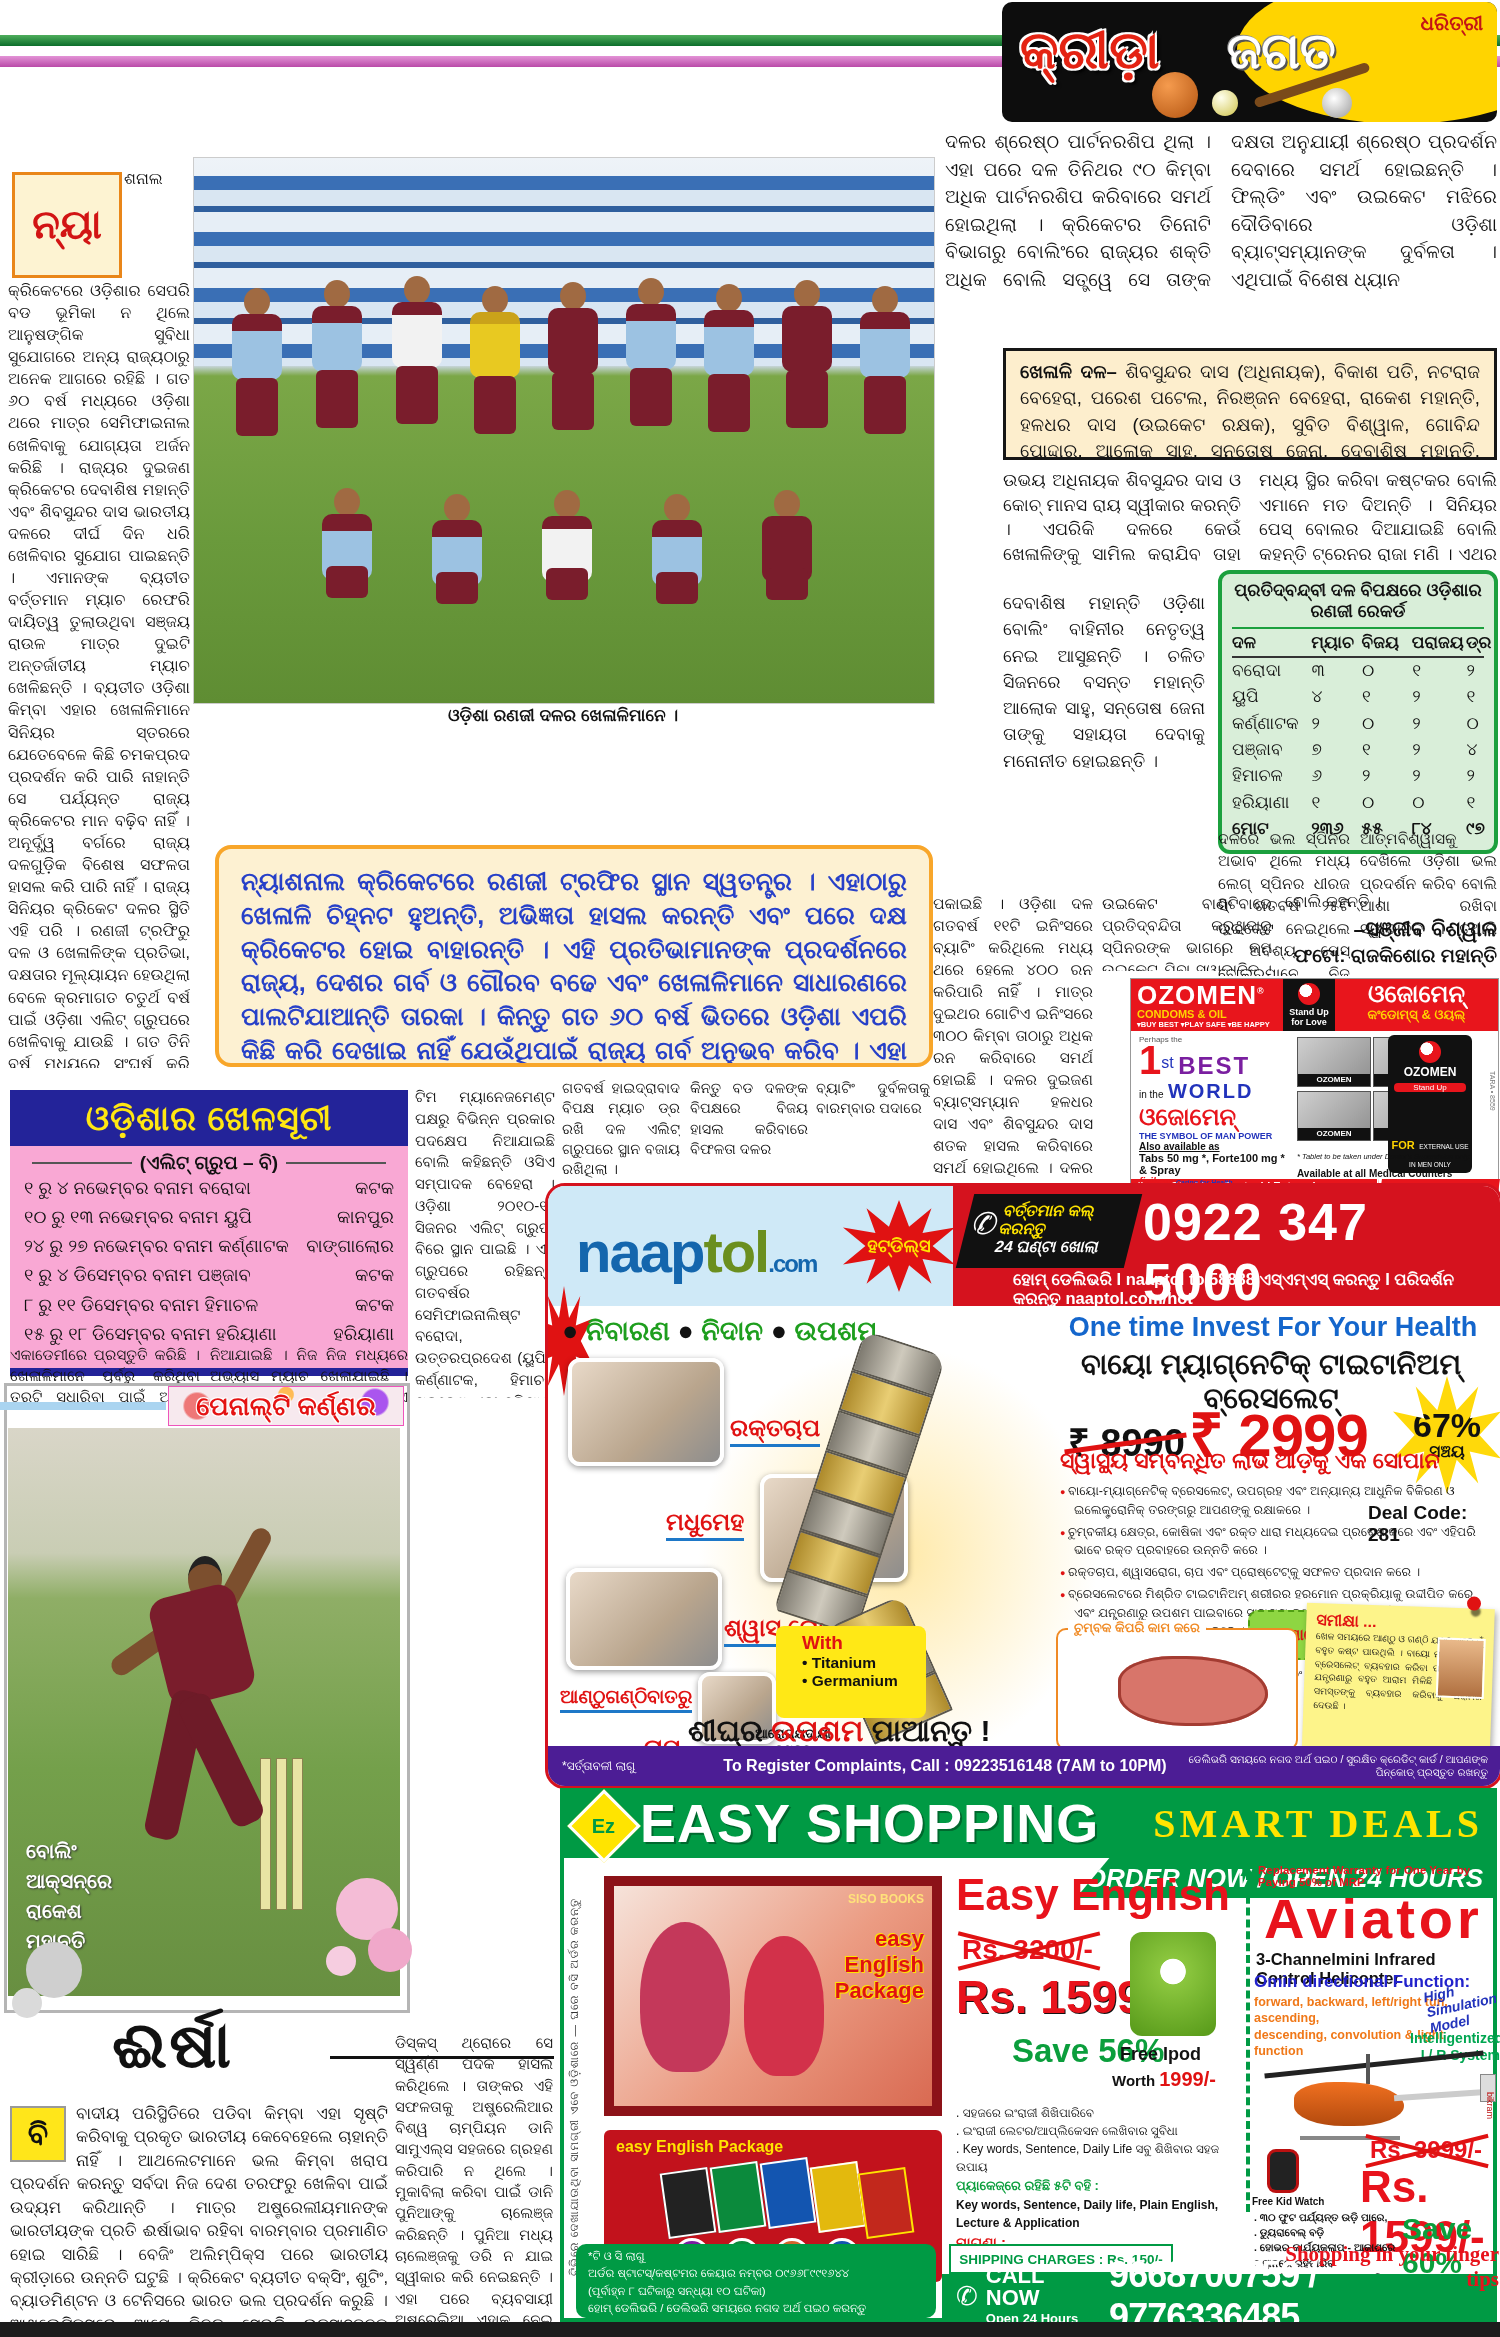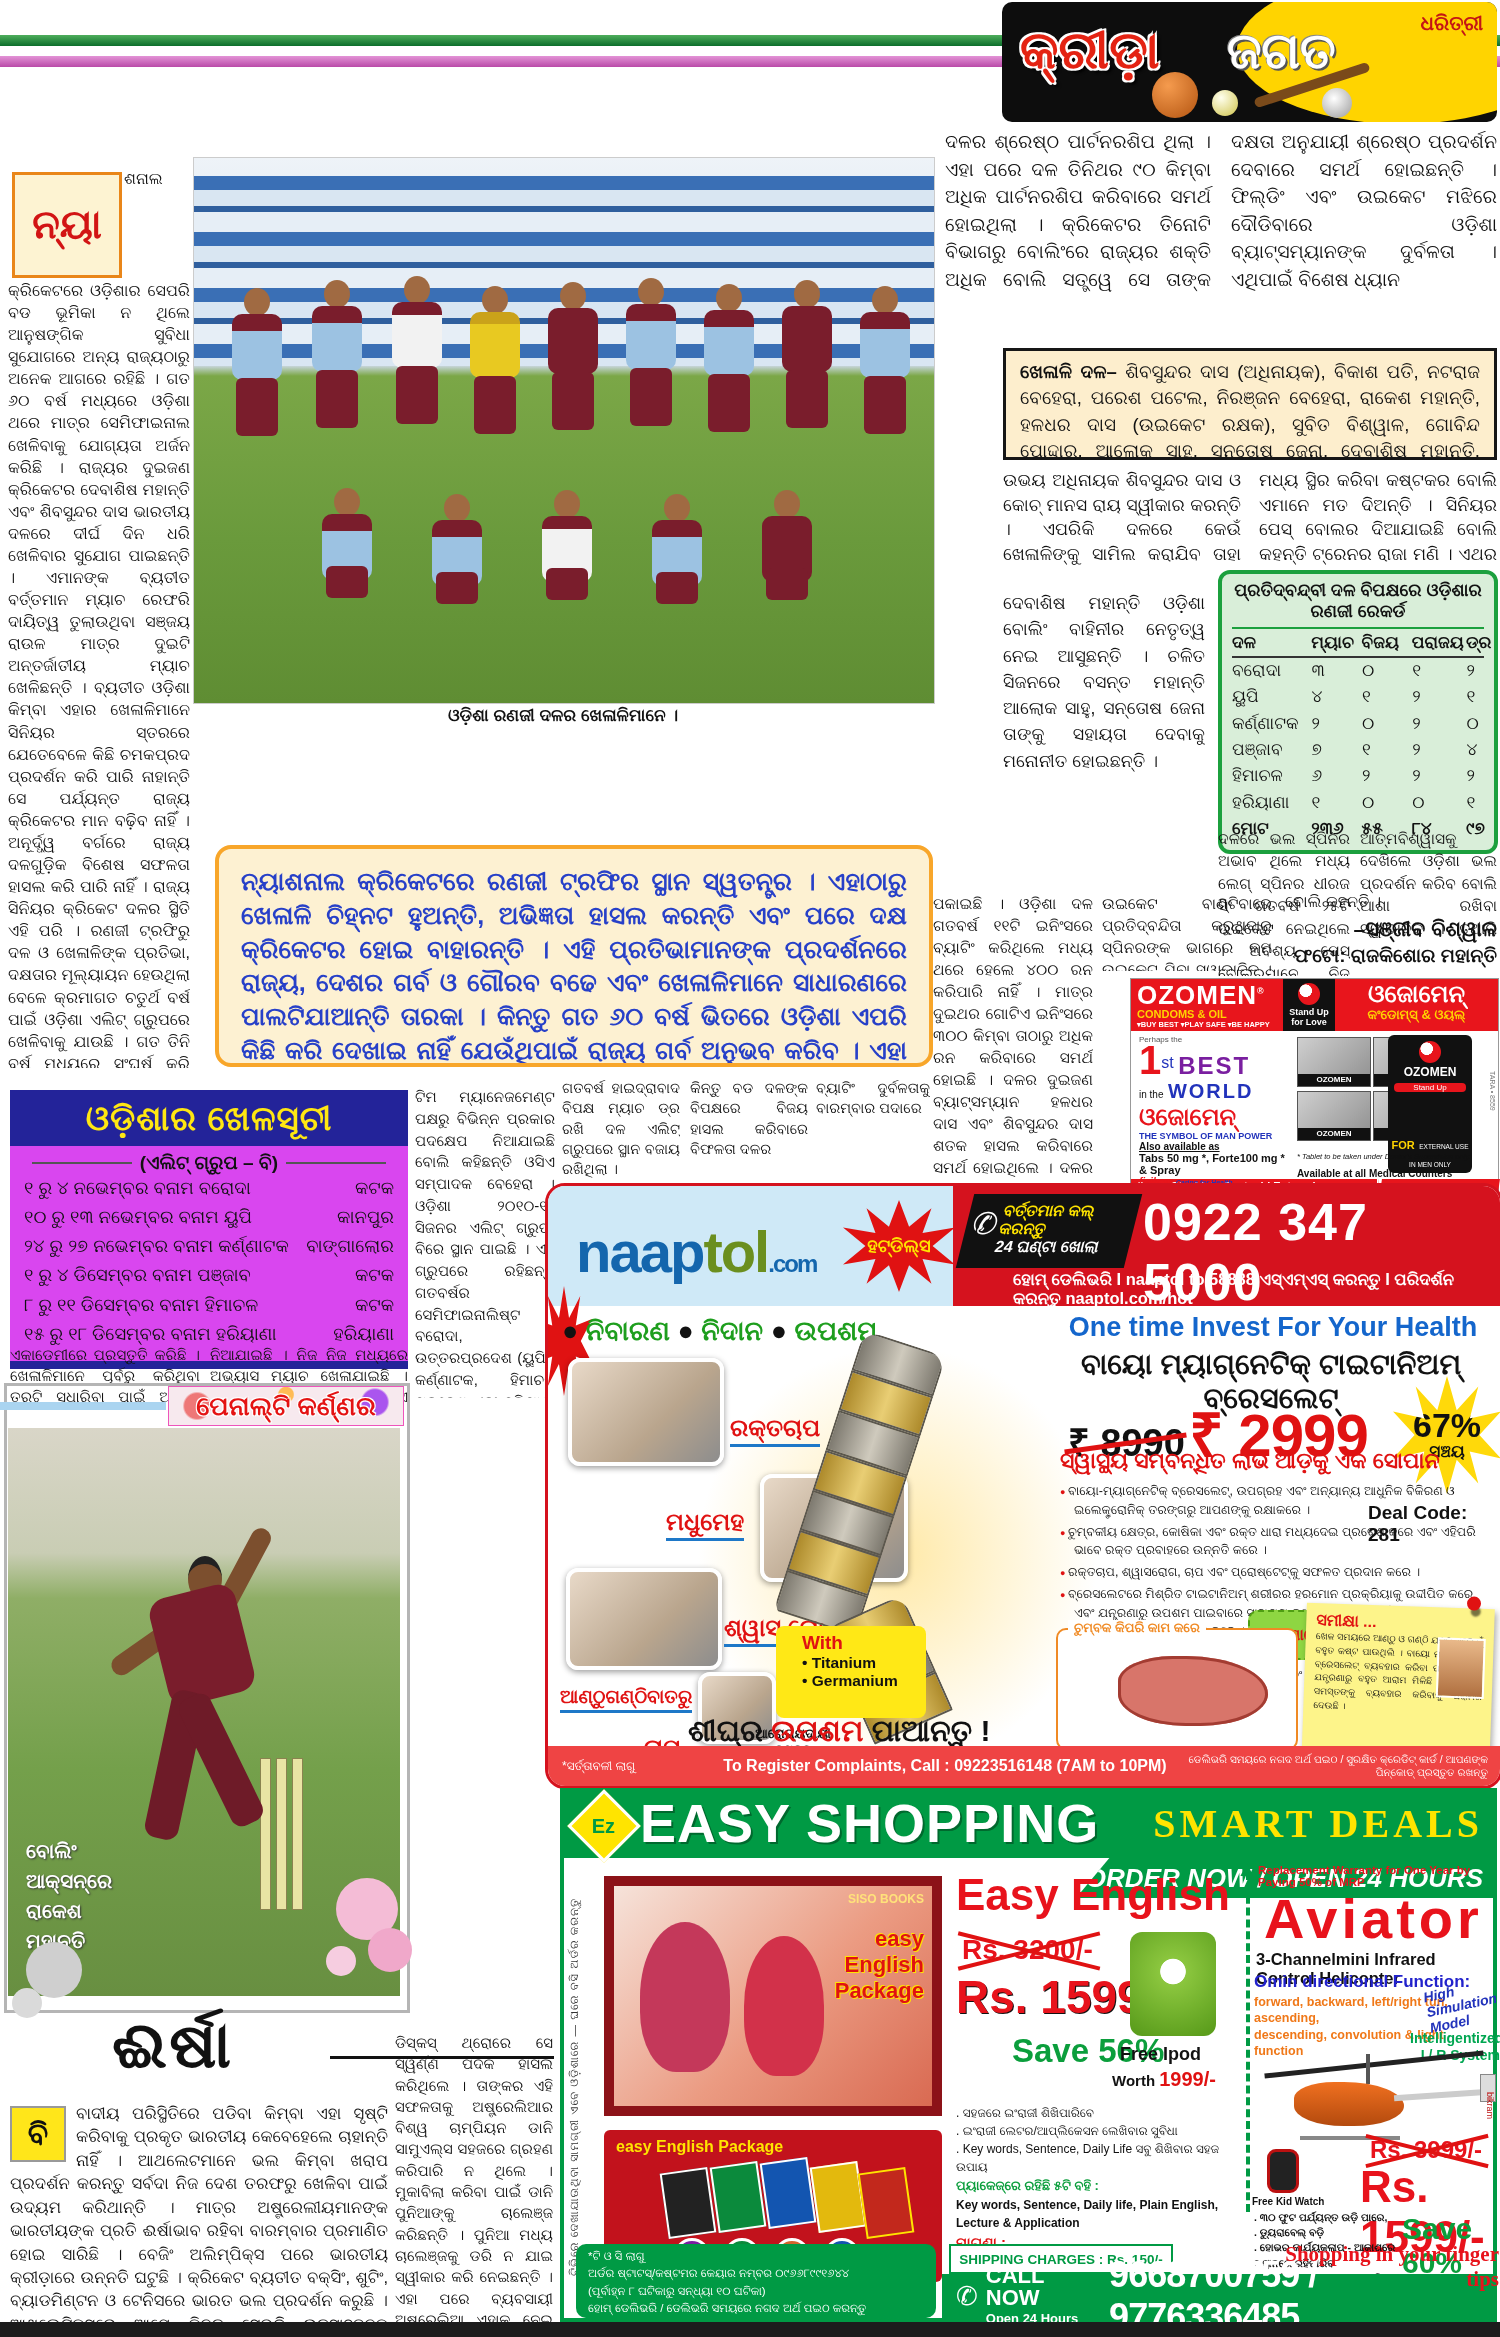--- a/index.html
+++ b/index.html
@@ -77,21 +77,21 @@
       line-height:1.35;text-align:justify;overflow:hidden}
   .flow-a{left:562px;top:1078px;width:118px;height:100px}
   .flow-b{left:690px;top:1078px;width:118px;height:100px}
   .flow-c{left:816px;top:1078px;width:114px;height:100px}
   .flow-a,.flow-b,.flow-c{font-size:14.5px;line-height:1.4;text-align:justify;overflow:hidden;position:absolute}
   .tmcol{left:415px;top:1086px;width:140px;height:312px;font-size:15px;line-height:1.45;text-align:justify;overflow:hidden}
   
   .sched{left:10px;top:1090px;width:398px;border-bottom:8px solid #232399}
   .sched-head{background:#232399;color:#ffe712;font-size:34px;font-weight:900;text-align:center;
       height:56px;line-height:56px;letter-spacing:1px}
-  .sched-body{background:#d946ef;padding:6px 14px 12px}
+  .sched-body{background:#f9a8d4;padding:6px 14px 19px}
   .sched-sub{display:flex;align-items:center;font-size:19px;font-weight:bold}
   .sched-sub:before,.sched-sub:after{content:"";flex:1;border-top:2px solid #555;margin:0 8px}
   .srow{display:flex;justify-content:space-between;font-size:18px;line-height:1.62}
   .undersched-a{left:10px;top:1344px;width:190px;height:62px}
   .undersched-b{left:210px;top:1344px;width:198px;height:62px}
   .undersched-a,.undersched-b{position:absolute;font-size:15px;line-height:1.4;text-align:justify;overflow:hidden}
   
   .blue-strip{left:0;top:1402px;width:166px;height:8px;background:#aad4f0}
   .penalty{left:168px;top:1386px;width:236px;height:40px;
       background:radial-gradient(circle at 12% 50%,#e77 6%,transparent 7%),
@@ -203,21 +203,21 @@
       box-shadow:2px 3px 6px #0005;padding:8px 10px;box-sizing:border-box}
   .np-note .t{color:#e01212;font-size:16px;font-weight:900}
   .np-note .tx{font-size:9.5px;line-height:1.45;text-align:justify}
   .np-note .pin{position:absolute;right:14px;top:-12px;width:14px;height:14px;border-radius:50%;background:#e01212;box-shadow:2px 8px 2px -2px #0008}
   .np-note .ph{position:absolute;right:8px;top:30px;width:44px;height:56px;background:linear-gradient(#e9b98a,#b07040);border:2px solid #fff}
   .np-with{position:absolute;left:228px;top:440px;width:150px;height:92px;background:#ffe816;border-radius:8px;padding:6px 26px;box-sizing:border-box}
   .np-with .w{color:#e01212;font-size:19px;font-weight:900}
   .np-with .i{font-size:15.5px;font-weight:bold}
   .np-relief{position:absolute;left:140px;top:528px;font-size:30px;font-weight:900}
   .np-relief b{color:#e01212}
-  .np-foot{position:absolute;left:0;top:560px;width:952px;height:40px;background:#ef4444;color:#fff;display:flex;align-items:center}
+  .np-foot{position:absolute;left:0;top:560px;width:952px;height:40px;background:#4c1d95;color:#fff;display:flex;align-items:center}
   .np-foot .f1{font-size:12px;width:140px;padding-left:14px}
   .np-foot .f2{font-size:16px;font-weight:bold;flex:1;text-align:center}
   .np-foot .f3{font-size:10.5px;width:300px;padding-right:12px;text-align:right}
   .np-burst-left{position:absolute;left:-12px;top:100px;width:56px;height:110px;background:#e01212}
   
   .easy{left:560px;top:1788px;width:937px;height:534px;border:4px solid #009a44;box-sizing:border-box;background:#fff}
   .es-head{position:absolute;left:0;top:0;width:929px;height:66px;background:#009a44}
   .es-ez{position:absolute;left:14px;top:8px;width:46px;height:46px;background:#ffe400;border:3px solid #fff;
       transform:rotate(45deg);display:flex;align-items:center;justify-content:center}
   .es-ez span{transform:rotate(-45deg);color:#009a44;font-weight:900;font-size:20px}

